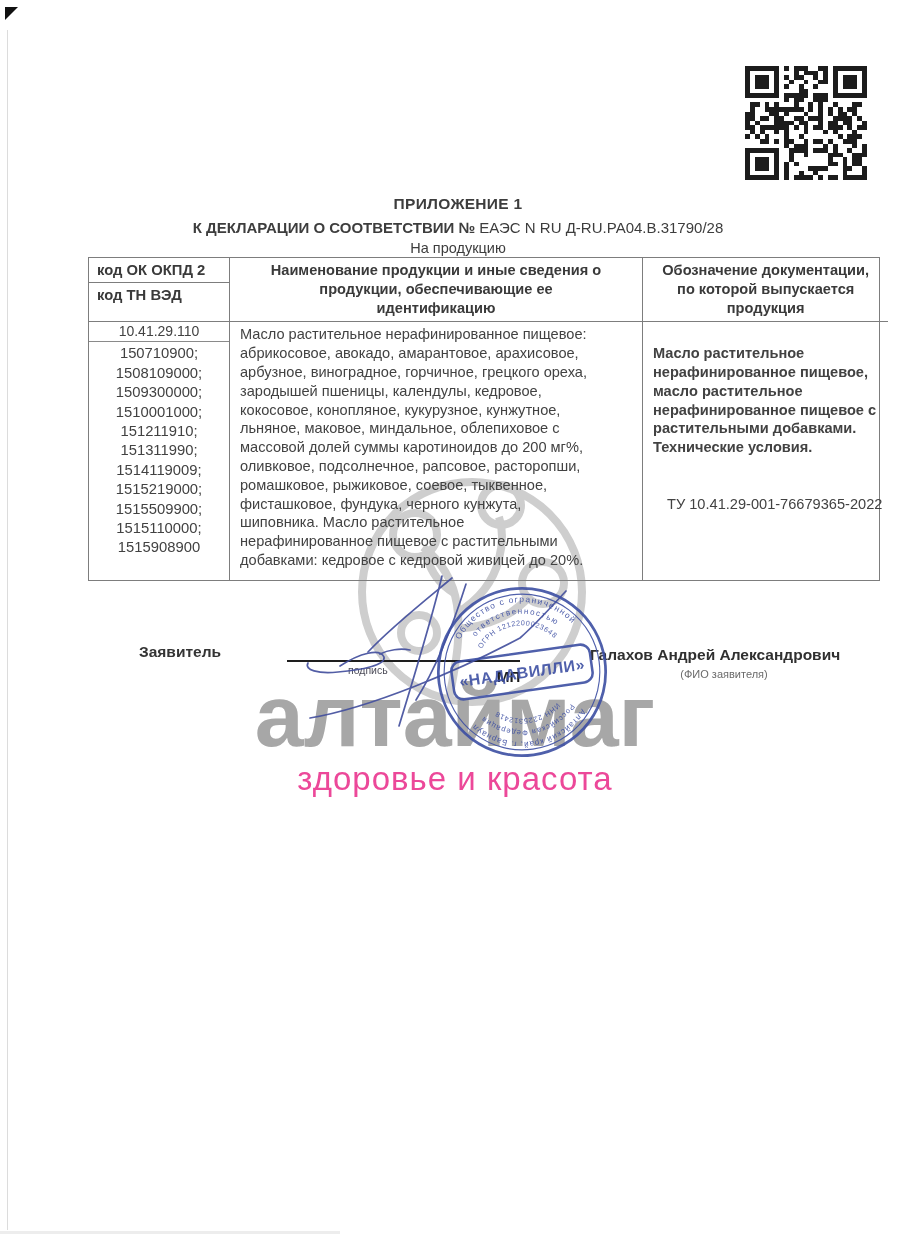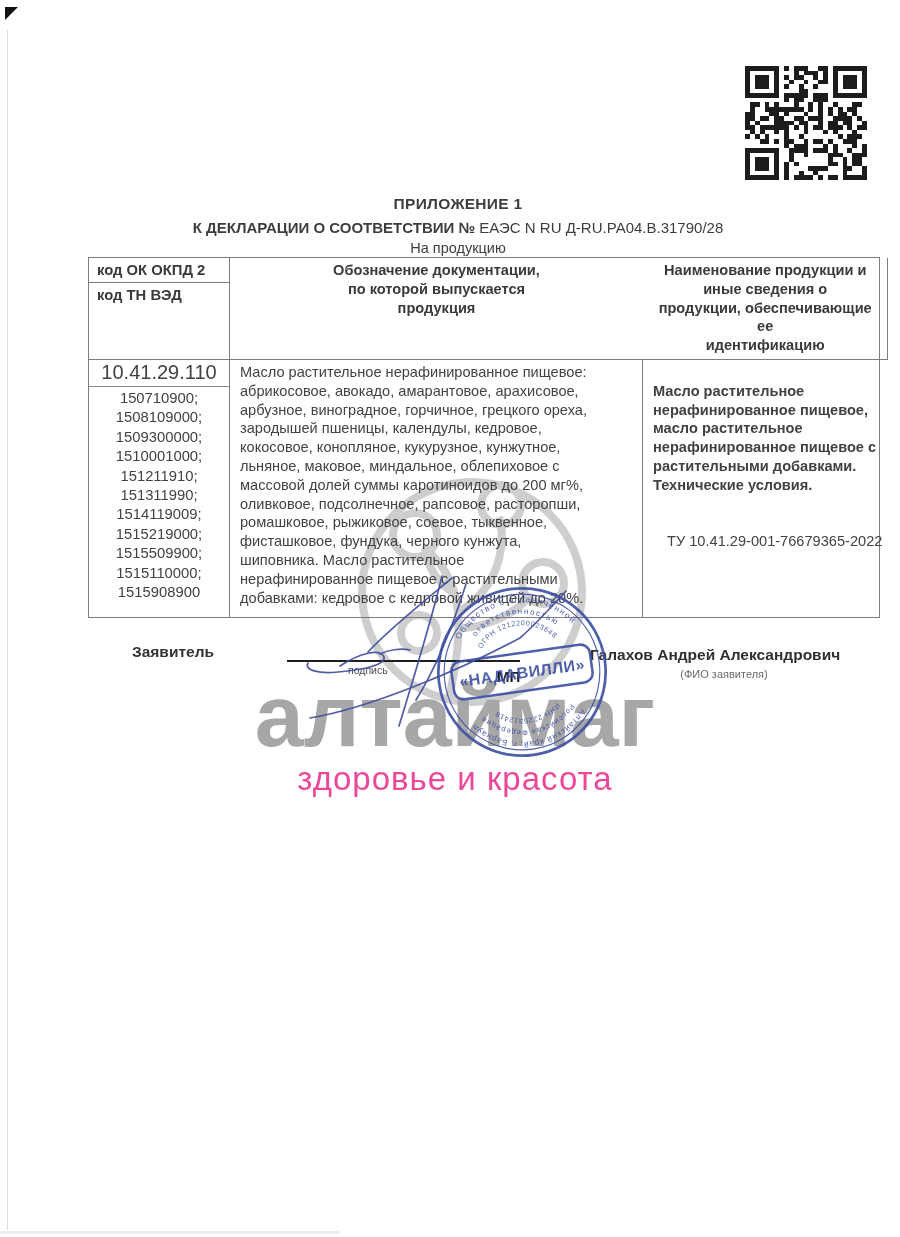--- a/index.html
+++ b/index.html
@@ -20,33 +20,33 @@
   .doc-table{left:88px;top:257px;width:790px;border:1.6px solid #7d7d7d;z-index:2;
              display:grid;grid-template-columns:141px 413px auto;background:transparent;}
   .cell{font-size:14.6px;line-height:18.8px;white-space:pre-line;}
   .hdr{font-weight:bold;text-align:center;border-bottom:1.4px solid #7d7d7d;color:#3a3a3a;}
   .hdr-c1{display:flex;flex-direction:column;border-right:1.4px solid #7d7d7d;text-align:left;}
   .hdr-c1 .sub{padding:3px 6px 2px 8px;font-size:14.8px;}
   .hdr-c1 .sub:first-child{border-bottom:1.4px solid #7d7d7d;}
   .hdr-c2{padding:3px 14px 4px;border-right:1.4px solid #7d7d7d;}
   .hdr-c3{padding:3px 8px 4px;}
   .body-c1{border-right:1.4px solid #7d7d7d;text-align:center;}
-  .okpd{padding:1px 0 2px;border-bottom:1.2px solid #8a8a8a;font-size:20px;}
+  .okpd{padding:1px 0 2px;border-bottom:1.2px solid #8a8a8a;font-size:14px;}
   .codes{padding:2px 0 6px;font-size:14.8px;line-height:19.4px;white-space:pre-line;}
   .body-c2{border-right:1.4px solid #7d7d7d;padding:3px 8px 10px 10px;}
   .body-c3{padding:3px 6px 10px 10px;}
   .tu-line{margin-top:19px;white-space:nowrap;margin-left:14px;}
   
   .wm-tree{left:353px;top:473px;z-index:1;}
   .wm-brand{left:215px;top:660px;width:480px;text-align:center;z-index:1;
             font-size:88px;font-weight:bold;color:#a7a7a7;letter-spacing:0px;line-height:1;margin-top:12px;}
   .wm-tagline{left:215px;top:760px;width:480px;text-align:center;z-index:1;
               font-size:33px;color:#ec4899;letter-spacing:1px;}
   
-  .applicant-label{left:132px;top:643px;font-size:15.5px;font-weight:bold;color:#343434;z-index:2;}
+  .applicant-label{left:139px;top:643px;font-size:15.5px;font-weight:bold;color:#343434;z-index:2;}
   .sig-line{left:287px;top:660px;width:233px;height:2px;background:#1e1e1e;z-index:2;}
   .sig-caption{left:348px;top:664px;font-size:10.5px;color:#4c4c58;z-index:2;}
   .mp-label{left:497px;top:668px;font-size:15px;font-weight:bold;color:#1c1c1c;z-index:3;}
   .applicant-name{left:590px;top:646px;width:280px;font-size:15.5px;font-weight:bold;color:#303030;z-index:2;}
   .name-caption{left:590px;top:668px;width:268px;text-align:center;font-size:11px;color:#6a6a6a;z-index:2;}
   .sig-svg{left:278px;top:558px;z-index:3;}
   .stamp{left:432px;top:582px;z-index:4;transform:rotate(-8deg);opacity:.9;}
   .qr{left:745px;top:66px;z-index:2;}
 </style>
 </head>
@@ -309,26 +309,26 @@
   </div>
   <div class="t3">На продукцию</div>
 </div>
 
 <div class="abs doc-table">
 
   <div class="cell hdr hdr-c1">
     <div class="sub">код ОК ОКПД 2</div>
     <div class="sub">код ТН ВЭД</div>
   </div>
+  <div class="cell hdr hdr-c2">Наименование продукции и иные сведения о
+продукции, обеспечивающие ее
+идентификацию</div>
   <div class="cell hdr hdr-c3">Обозначение документации,
 по которой выпускается
 продукция</div>
-  <div class="cell hdr hdr-c2">Наименование продукции и иные сведения о
-продукции, обеспечивающие ее
-идентификацию</div>
 
   <div class="body-c1">
     <div class="okpd">10.41.29.110</div>
     <div class="codes">150710900;
 1508109000;
 1509300000;
 1510001000;
 151211910;
 151311990;
 1514119009;

